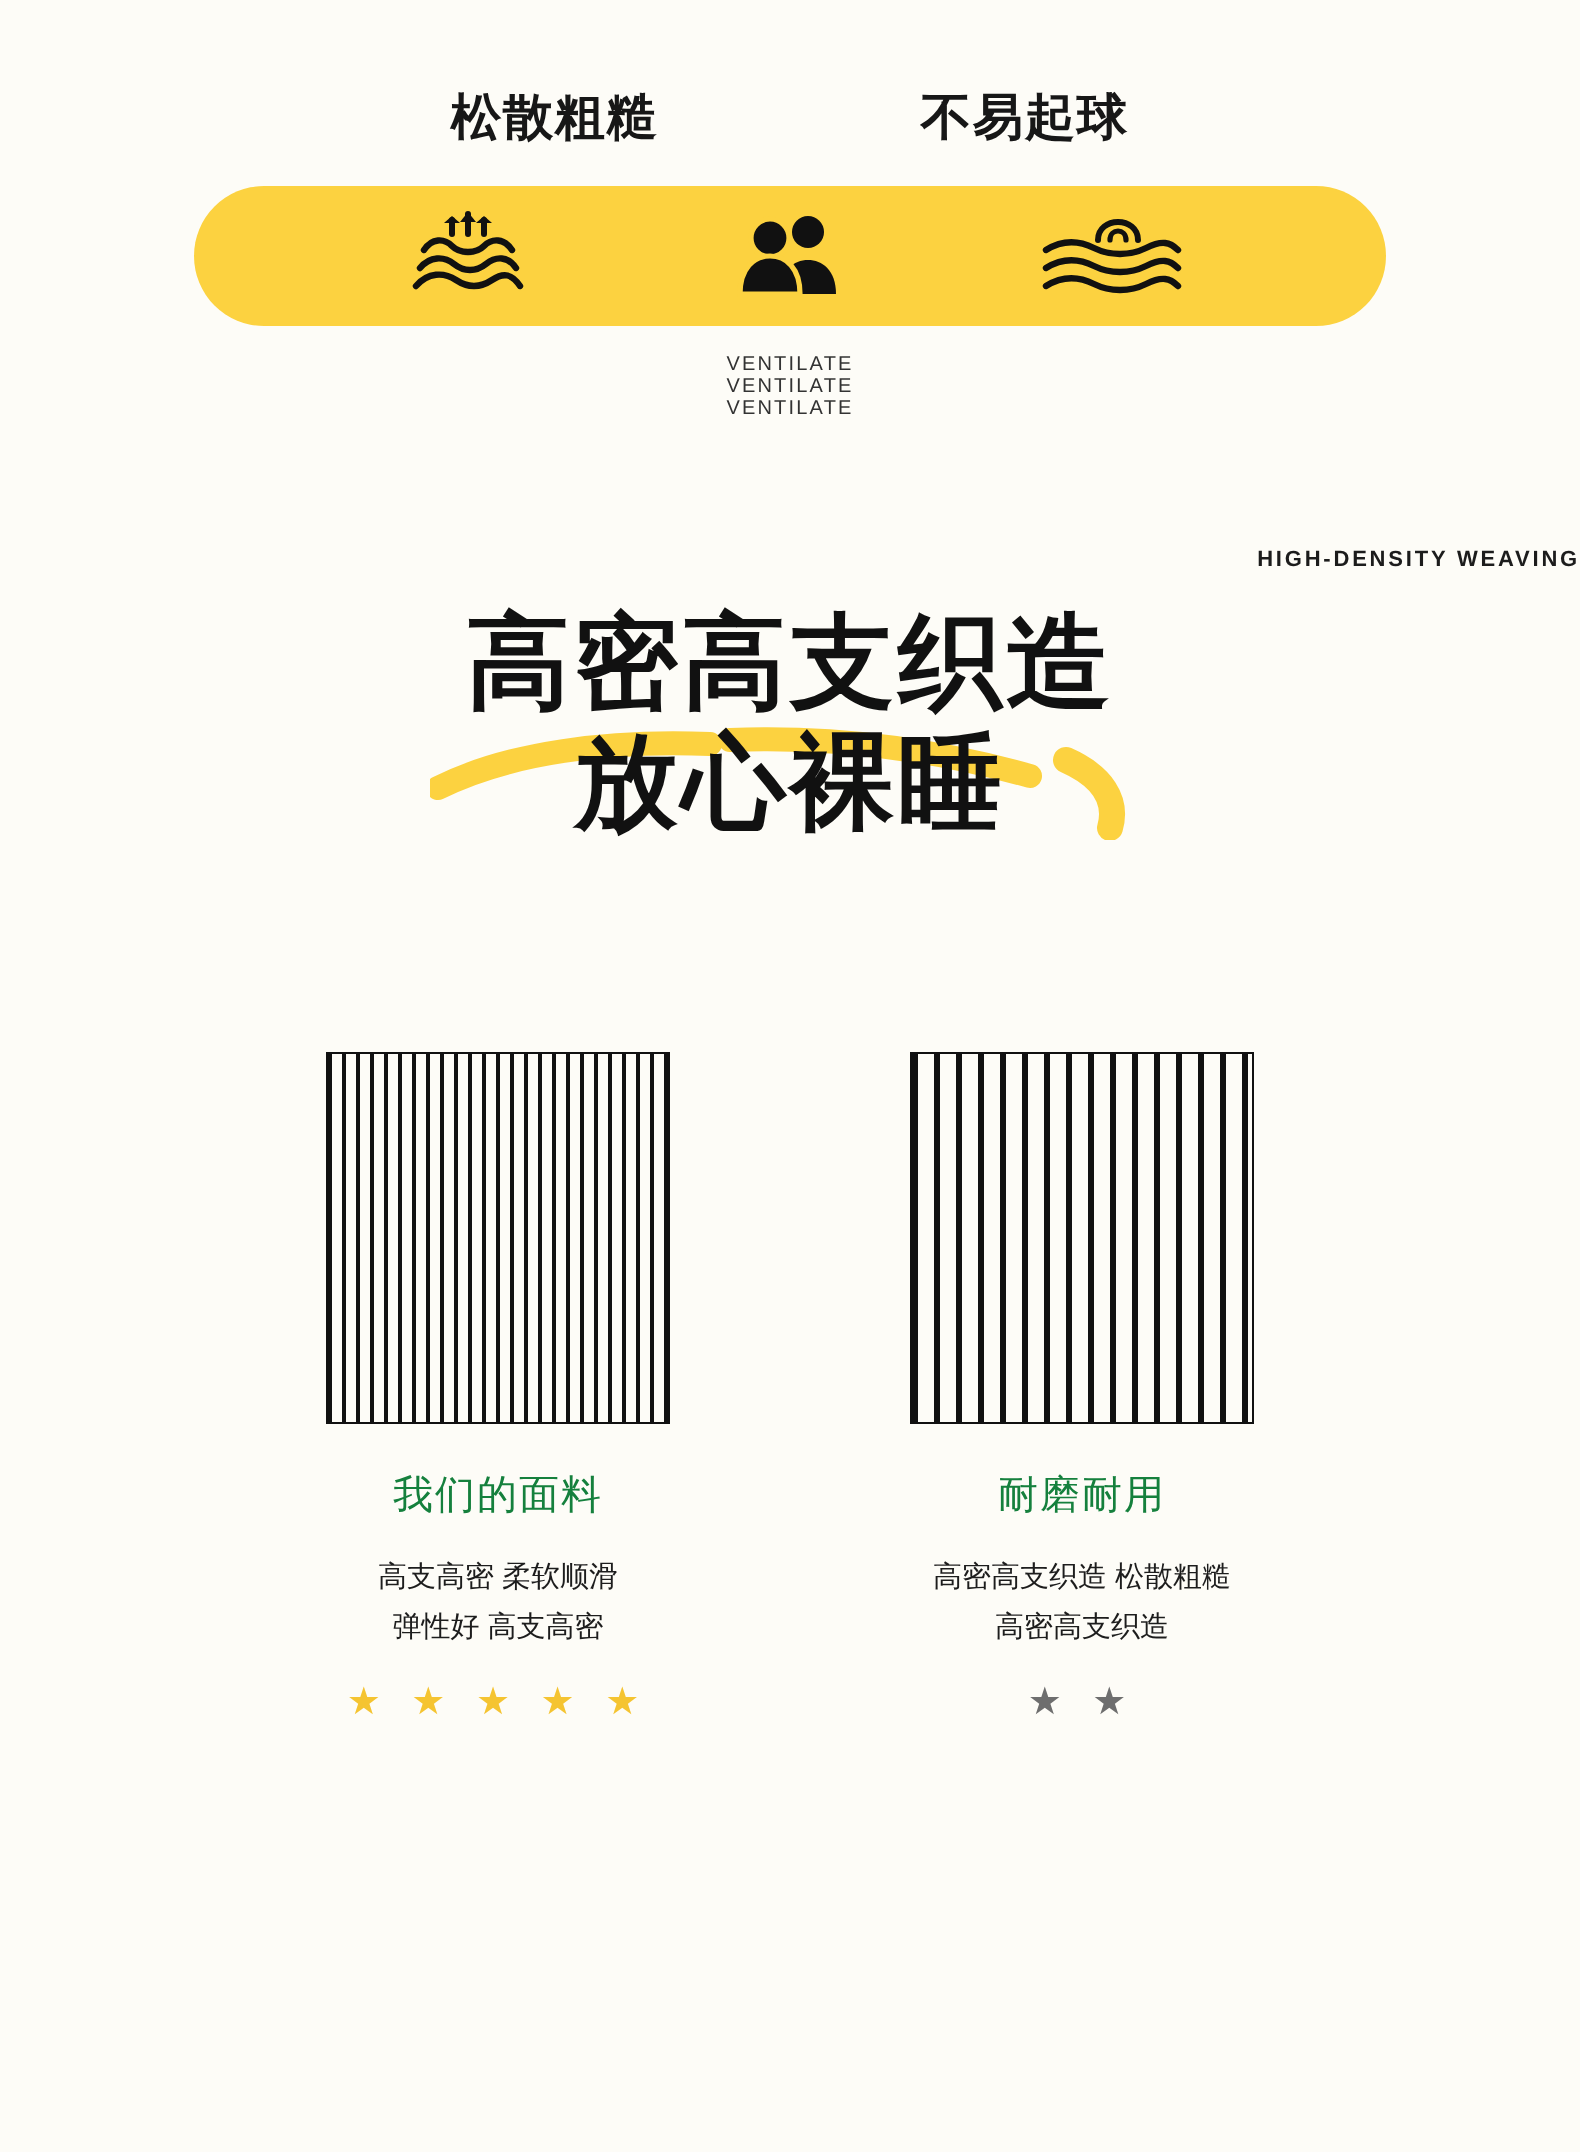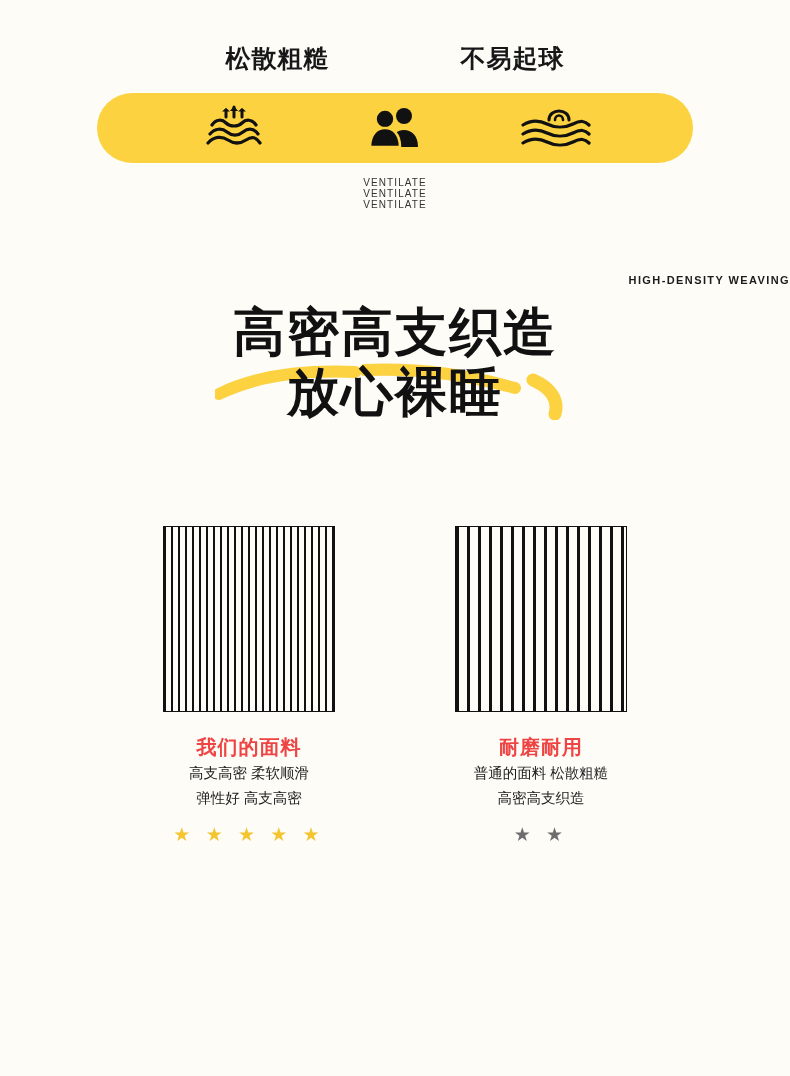--- a/index.html
+++ b/index.html
@@ -141,25 +141,26 @@
   }
   .swatch-loose {
     background-image:
       repeating-linear-gradient(to right, #111 0 3px, transparent 3px 11px),
       repeating-linear-gradient(to bottom, #fdfcf7 0 9px, transparent 9px 13px);
     background-size: 11px 100%, 100% 13px;
   }
   .swatch-label {
     margin-top: 22px;
     font-size: 20px;
-    font-weight: bold;
+    font-weight: normal;
     letter-spacing: 1px;
-    color: #ef4444;
+    color: #15803d;
   }
   .swatch-desc {
+    margin-top: 16px;
     font-size: 14.5px;
     line-height: 25px;
     color: #1d1d1d;
   }
   .stars {
     margin-top: 12px;
     font-size: 19px;
     letter-spacing: 5px;
   }
   .stars.gold { color: #f5c431; }
@@ -235,18 +236,18 @@
       <div>高支高密 柔软顺滑</div>
       <div>弹性好 高支高密</div>
     </div>
     <div class="stars gold">★ ★ ★ ★ ★</div>
   </div>
 
   <div class="compare-col">
     <div class="swatch swatch-loose"></div>
     <div class="swatch-label">耐磨耐用</div>
     <div class="swatch-desc">
-      <div>普通的面料 松散粗糙</div>
+      <div>高密高支织造 松散粗糙</div>
       <div>高密高支织造</div>
     </div>
     <div class="stars grey">★ ★</div>
   </div>
 </div>
 
 </body></html>

